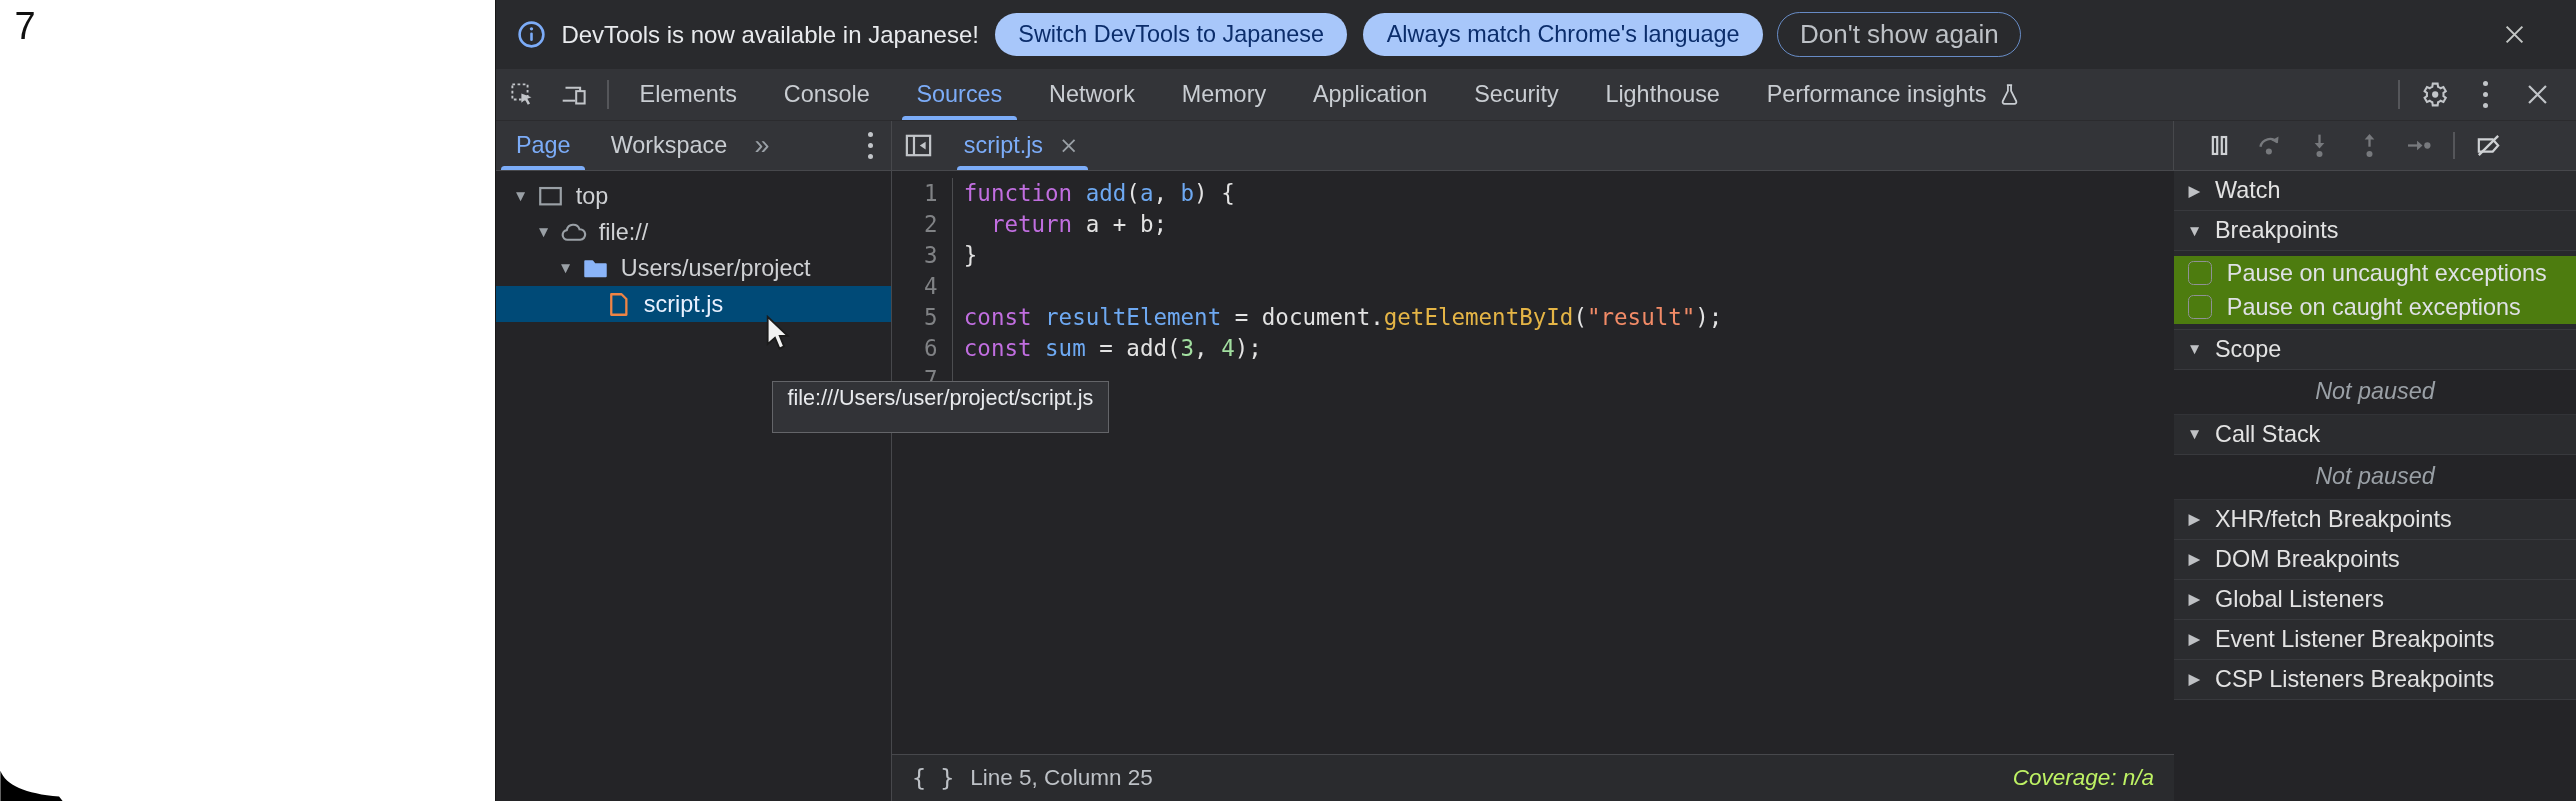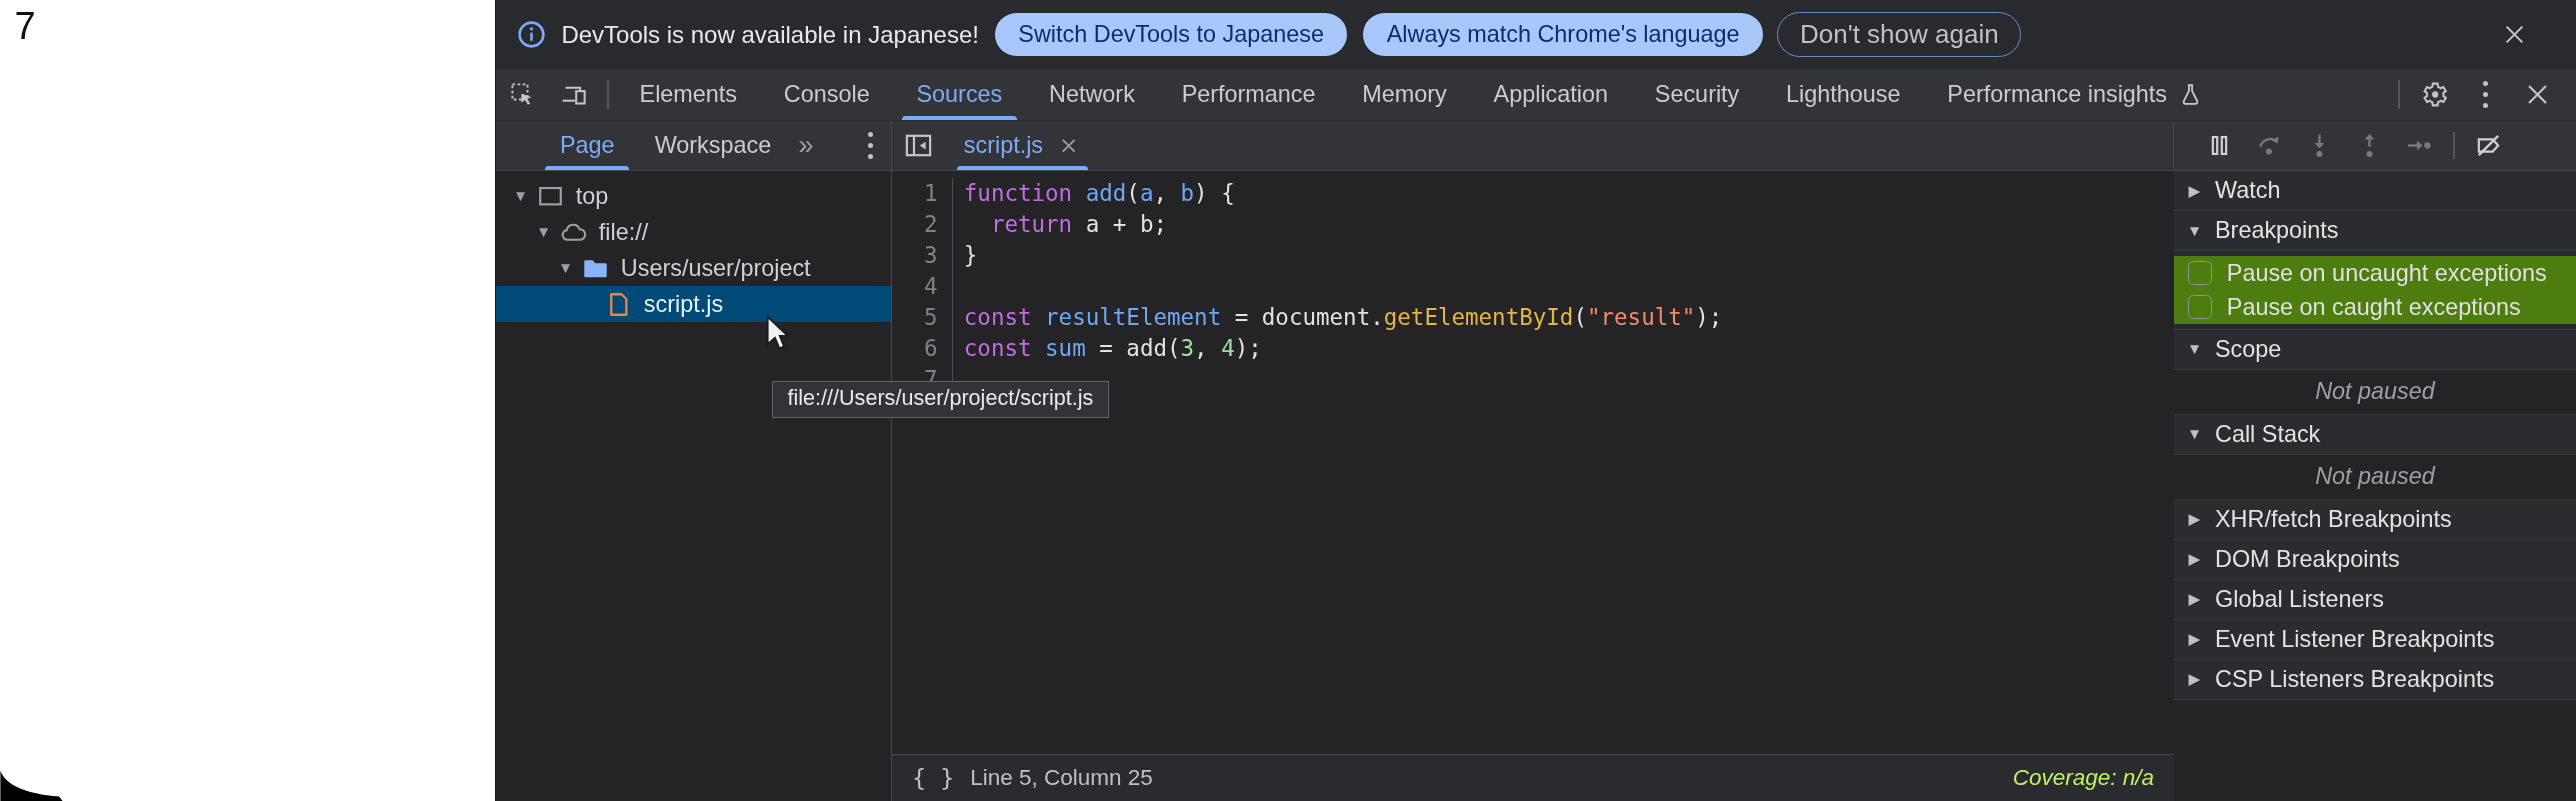--- a/index.html
+++ b/index.html
@@ -45,21 +45,21 @@
   .tb-right { margin-left:auto; display:flex; align-items:stretch; padding-right:12.6px; }
   .flask { width:25px; height:25px; color:#c9cdd2; }
   .kebab { display:flex; flex-direction:column; gap:5.4px; }
   .kebab i { width:5.4px; height:5.4px; border-radius:50%; background:#c2c5c9; }
 
   
   .row2 { height:50px; flex:0 0 50px; background:#333438; display:flex; border-bottom:0.9px solid #47484c; }
   .nav-header { width:396px; flex:0 0 396px; border-right:0.9px solid #47484c; display:flex; align-items:stretch; }
   .sub-tab { position:relative; display:flex; align-items:center; padding:0 20px; font-size:23.4px;
              color:#c9cdd2; cursor:pointer; }
-  .sub-tab.active { color:var(--accent);margin-left:44px; }
+  .sub-tab.active { color:var(--accent); }
   .sub-tab.active::after { content:""; position:absolute; left:5.4px; right:5.4px; bottom:0; height:4.5px;
              background:var(--accent); border-radius:3.6px 3.6px 0 0; }
   .chev-more { display:flex; align-items:center; font-size:27px; color:#9aa0a6; padding:0 7.2px;
                letter-spacing:-1.8px; cursor:pointer; }
   .nav-kebab { margin-left:auto; display:flex; align-items:center; padding-right:18px; cursor:pointer; }
 
   .editor-header { flex:1; border-right:0.9px solid #47484c; display:flex; align-items:stretch; }
   .toggle-btn { width:52px; display:flex; align-items:center; justify-content:center; color:#c2c5c9; cursor:pointer; }
   .file-tab { position:relative; display:flex; align-items:center; gap:14.4px; padding:0 7.2px;
               margin-left:12.6px; font-size:23.4px; color:var(--accent); cursor:pointer; }
@@ -81,21 +81,21 @@
                font-size:23.4px; color:#cfd1d4; }
   .tree-row { height:36px; display:flex; align-items:center; white-space:nowrap; cursor:pointer; }
   .tree-row.selected { background:var(--selection); color:#e8f0fe; }
   .tree-arrow { width:31px; text-align:center; font-size:15.3px; color:#9aa0a6; flex:0 0 31px; }
   .tree-icon { width:29px; height:29px; margin-right:10.8px; flex:0 0 29px; }
   .icon-gray { color:#9aa0a6; }
   .icon-blue { color:#8ab4f8; }
   .icon-orange { color:#ee8445; }
 
   .pointer-cursor { position:absolute; left:268px; top:144px; width:31px; height:40px; z-index:7; }
-  .tooltip { position:absolute; left:276px; top:210px; height:37px; line-height:32px; padding:0 14.4px;
+  .tooltip { position:absolute; left:276px; top:210px; height:52px; line-height:32px; padding:0 14.4px;
              background:#323337; border:0.9px solid #646569; color:#e8eaed; font-size:21.6px;
              white-space:nowrap; z-index:6; }
 
   .editor { flex:1; display:flex; flex-direction:column; background:#242427; min-width:0; }
   .code { flex:1; padding-top:7.2px; font-family:"DejaVu Sans Mono", monospace; font-size:22.5px; line-height:31px; }
   .line { display:flex; }
   .ln { width:61px; flex:0 0 61px; text-align:right; color:#808285; padding-right:14.4px;
         border-right:1.8px solid #4c4d50; user-select:none; }
   .lc { padding-left:10.8px; white-space:pre; color:var(--tok-plain); }
   .c-kw { color:var(--tok-kw); } .c-def { color:var(--tok-def); } .c-prop { color:var(--tok-prop); }
@@ -174,23 +174,20 @@
           <div class="panel-tab">
             <span>Console</span>
           </div>
           <div class="panel-tab active">
             <span>Sources</span>
           </div>
           <div class="panel-tab">
             <span>Network</span>
           </div>
           <div class="panel-tab">
-            <span>Performance</span>
-          </div>
-          <div class="panel-tab">
             <span>Memory</span>
           </div>
           <div class="panel-tab">
             <span>Application</span>
           </div>
           <div class="panel-tab">
             <span>Security</span>
           </div>
           <div class="panel-tab">
             <span>Lighthouse</span>

